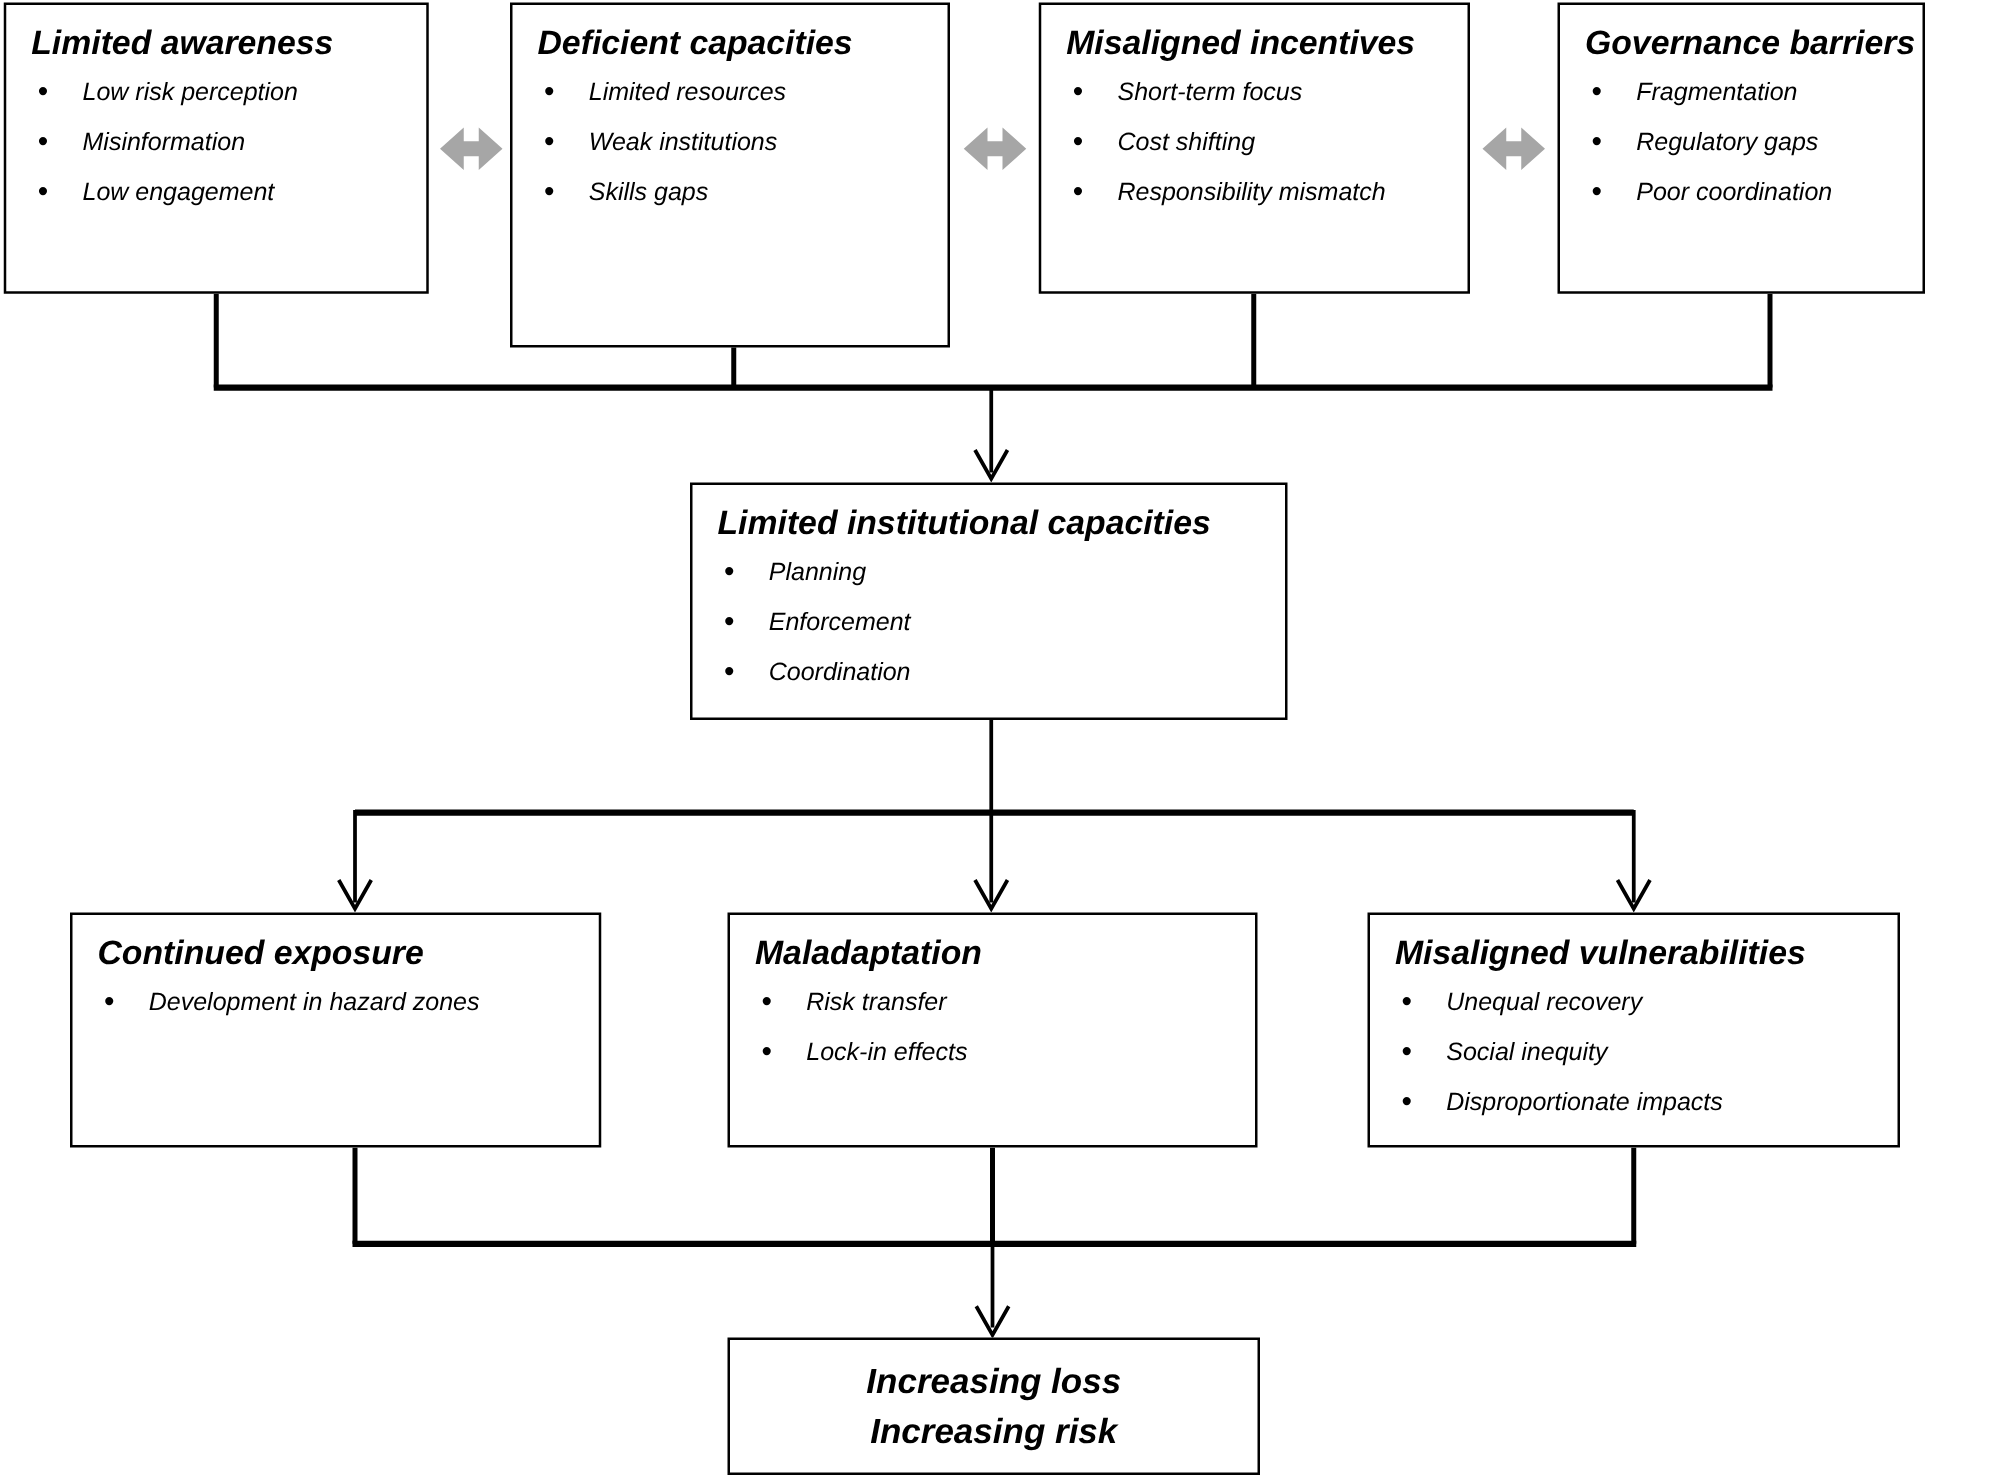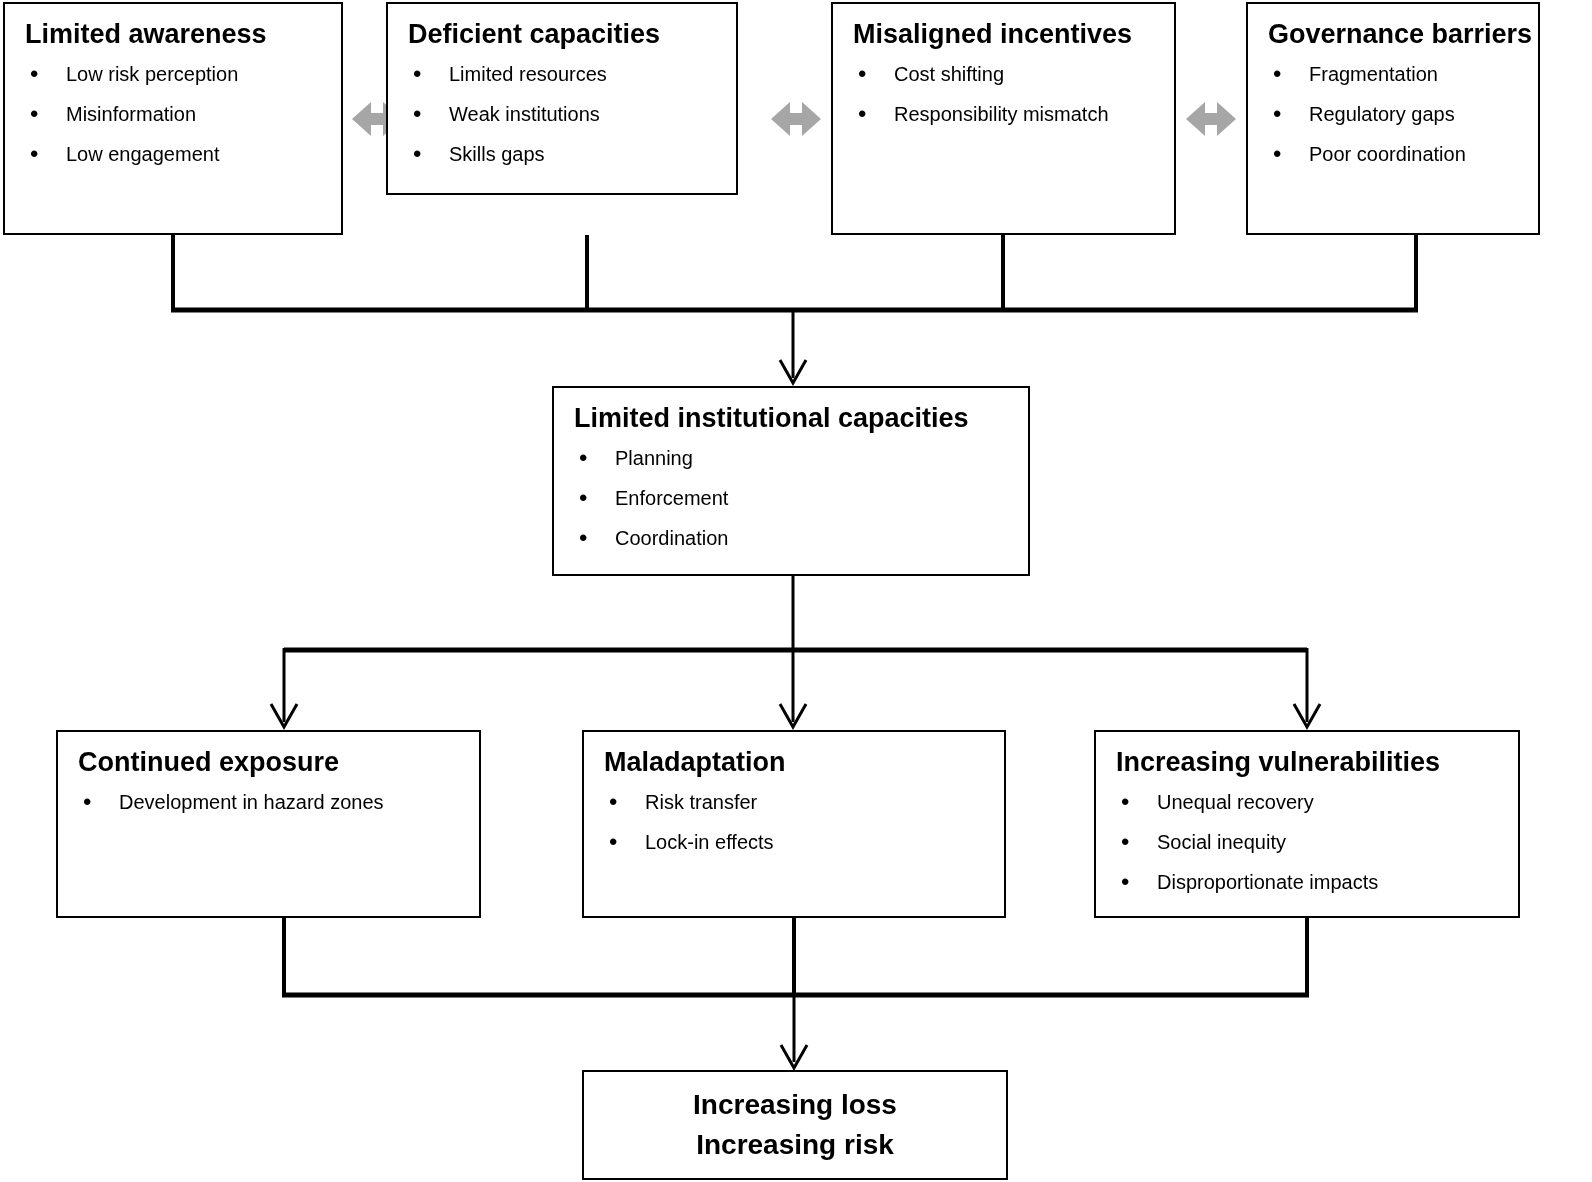--- a/index.html
+++ b/index.html
@@ -1,18 +1,18 @@
 <!DOCTYPE html>
 <html><head>
 <meta charset="utf-8">
 <style>
   * { margin:0; padding:0; box-sizing:border-box; }
   html,body { background:#ffffff; }
   body { font-family:"Liberation Sans", sans-serif; color:#000; }
-  #canvas { position:relative; width:1592px; height:1182px; background:#fff; overflow:hidden; }
+  #canvas { position:relative; width:1592px; height:1182px; background:#fff; overflow:hidden;font-style:italic; }
   #connectors { position:absolute; left:0; top:0; width:1592px; height:1182px; pointer-events:none; }
   .box { position:absolute; background:#fff; border:2px solid #000; padding:10px 6px 0 20px; }
   .box .title { font-weight:bold; font-size:27px; line-height:40px; white-space:nowrap; }
   .bullet { display:flex; font-size:20px; line-height:40px; padding-right:2px; }
   .bullet::before { content:"\2022"; flex:0 0 36px; width:36px; font-size:24px; line-height:40px; padding-left:5px; }
   .final { display:flex; flex-direction:column; align-items:center; justify-content:center; text-align:center; padding:0; }
   .final .line { font-weight:bold; font-size:28px; line-height:40px; }
 </style>
 </head>
 <body>
@@ -58,29 +58,30 @@
     </g>
   </svg>
 
   <div class="box" style="left:3px;top:2px;width:340px;height:233px">
     <div class="title">Limited awareness</div>
     <div class="bullet">Low risk perception</div>
     <div class="bullet">Misinformation</div>
     <div class="bullet">Low engagement</div>
   </div>
 
-  <div class="box" style="left:386px;top:2px;width:352px;height:193px">
+  <div class="box" style="left:408px;top:2px;width:352px;height:276px">
     <div class="title">Deficient capacities</div>
     <div class="bullet">Limited resources</div>
     <div class="bullet">Weak institutions</div>
     <div class="bullet">Skills gaps</div>
   </div>
 
   <div class="box" style="left:831px;top:2px;width:345px;height:233px">
     <div class="title">Misaligned incentives</div>
+    <div class="bullet">Short-term focus</div>
     <div class="bullet">Cost shifting</div>
     <div class="bullet">Responsibility mismatch</div>
   </div>
 
   <div class="box" style="left:1246px;top:2px;width:294px;height:233px">
     <div class="title">Governance barriers</div>
     <div class="bullet">Fragmentation</div>
     <div class="bullet">Regulatory gaps</div>
     <div class="bullet">Poor coordination</div>
   </div>
@@ -97,21 +98,21 @@
     <div class="bullet">Development in hazard zones</div>
   </div>
 
   <div class="box" style="left:582px;top:730px;width:424px;height:188px">
     <div class="title">Maladaptation</div>
     <div class="bullet">Risk transfer</div>
     <div class="bullet">Lock-in effects</div>
   </div>
 
   <div class="box" style="left:1094px;top:730px;width:426px;height:188px">
-    <div class="title">Increasing vulnerabilities</div>
+    <div class="title">Misaligned vulnerabilities</div>
     <div class="bullet">Unequal recovery</div>
     <div class="bullet">Social inequity</div>
     <div class="bullet">Disproportionate impacts</div>
   </div>
 
   <div class="box final" style="left:582px;top:1070px;width:426px;height:110px">
     <div class="line">Increasing loss</div>
     <div class="line">Increasing risk</div>
   </div>
 

